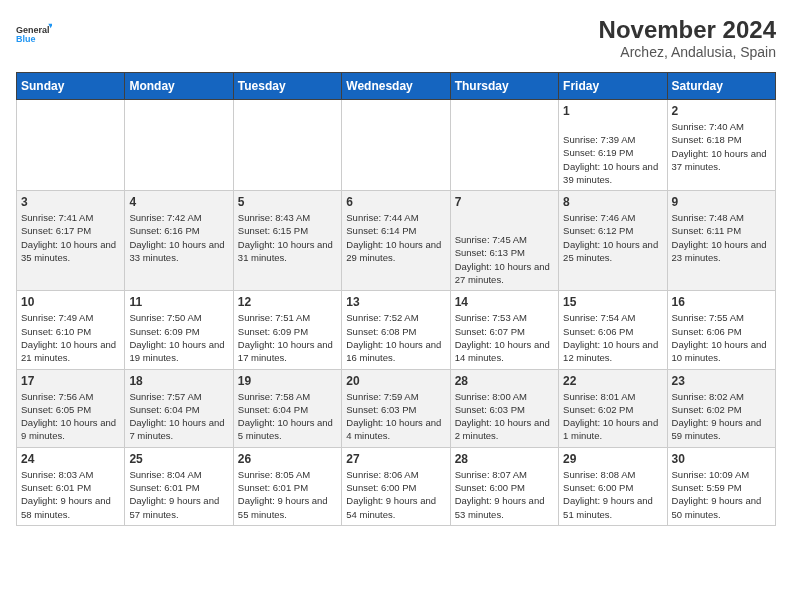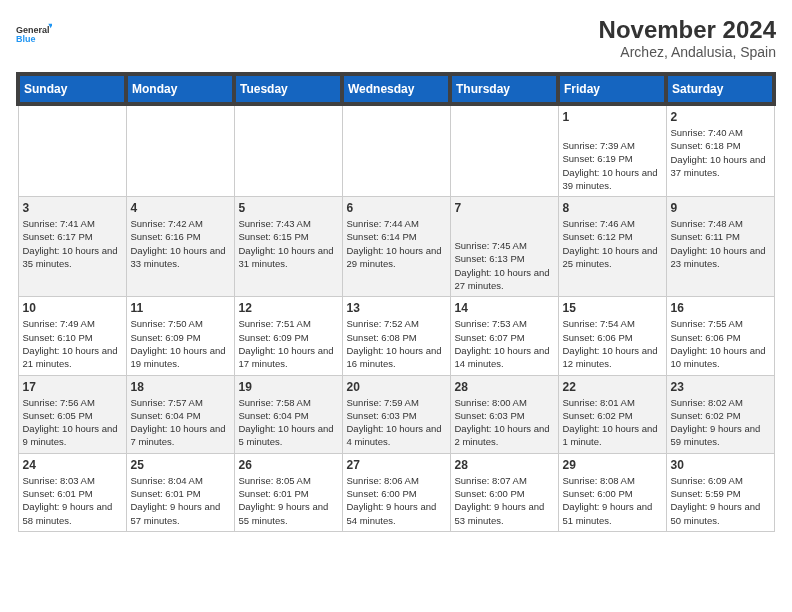--- a/index.html
+++ b/index.html
@@ -38,21 +38,21 @@
       border-collapse: collapse;
       table-layout: fixed;
     }
     thead th {
       background-color: #1565C0;
       color: #fff;
       font-size: 12px;
       font-weight: bold;
       padding: 6px 4px;
       text-align: left;
-      border: 4px solid #404040;
+      border: 1px solid #404040;
     }
     tbody td {
       border: 1px solid #ccc;
       vertical-align: top;
       padding: 4px;
       font-size: 10px;
       color: #333;
       height: 78px;
     }
     tbody tr:nth-child(odd) td {
@@ -133,21 +133,21 @@
 Daylight: 10 hours and 35 minutes.</div>
         </td>
         <td>
           <span class="day-number">4</span>
           <div class="day-info" style="white-space: pre-line;">Sunrise: 7:42 AM
 Sunset: 6:16 PM
 Daylight: 10 hours and 33 minutes.</div>
         </td>
         <td>
           <span class="day-number">5</span>
-          <div class="day-info" style="white-space: pre-line;">Sunrise: 7:43 AM
+          <div class="day-info" style="white-space: pre-line;">Sunrise: 8:43 AM
 Sunset: 6:15 PM
 Daylight: 10 hours and 31 minutes.</div>
         </td>
         <td>
           <span class="day-number">6</span>
           <div class="day-info" style="white-space: pre-line;">Sunrise: 7:44 AM
 Sunset: 6:14 PM
 Daylight: 10 hours and 29 minutes.</div>
         </td>
         <td>
@@ -289,19 +289,19 @@
 Daylight: 9 hours and 53 minutes.</div>
         </td>
         <td>
           <span class="day-number">29</span>
           <div class="day-info" style="white-space: pre-line;">Sunrise: 8:08 AM
 Sunset: 6:00 PM
 Daylight: 9 hours and 51 minutes.</div>
         </td>
         <td>
           <span class="day-number">30</span>
-          <div class="day-info" style="white-space: pre-line;">Sunrise: 6:09 AM
+          <div class="day-info" style="white-space: pre-line;">Sunrise: 10:09 AM
 Sunset: 5:59 PM
 Daylight: 9 hours and 50 minutes.</div>
         </td>
       </tr>
     </tbody>
 </table>
 
 </body></html>

